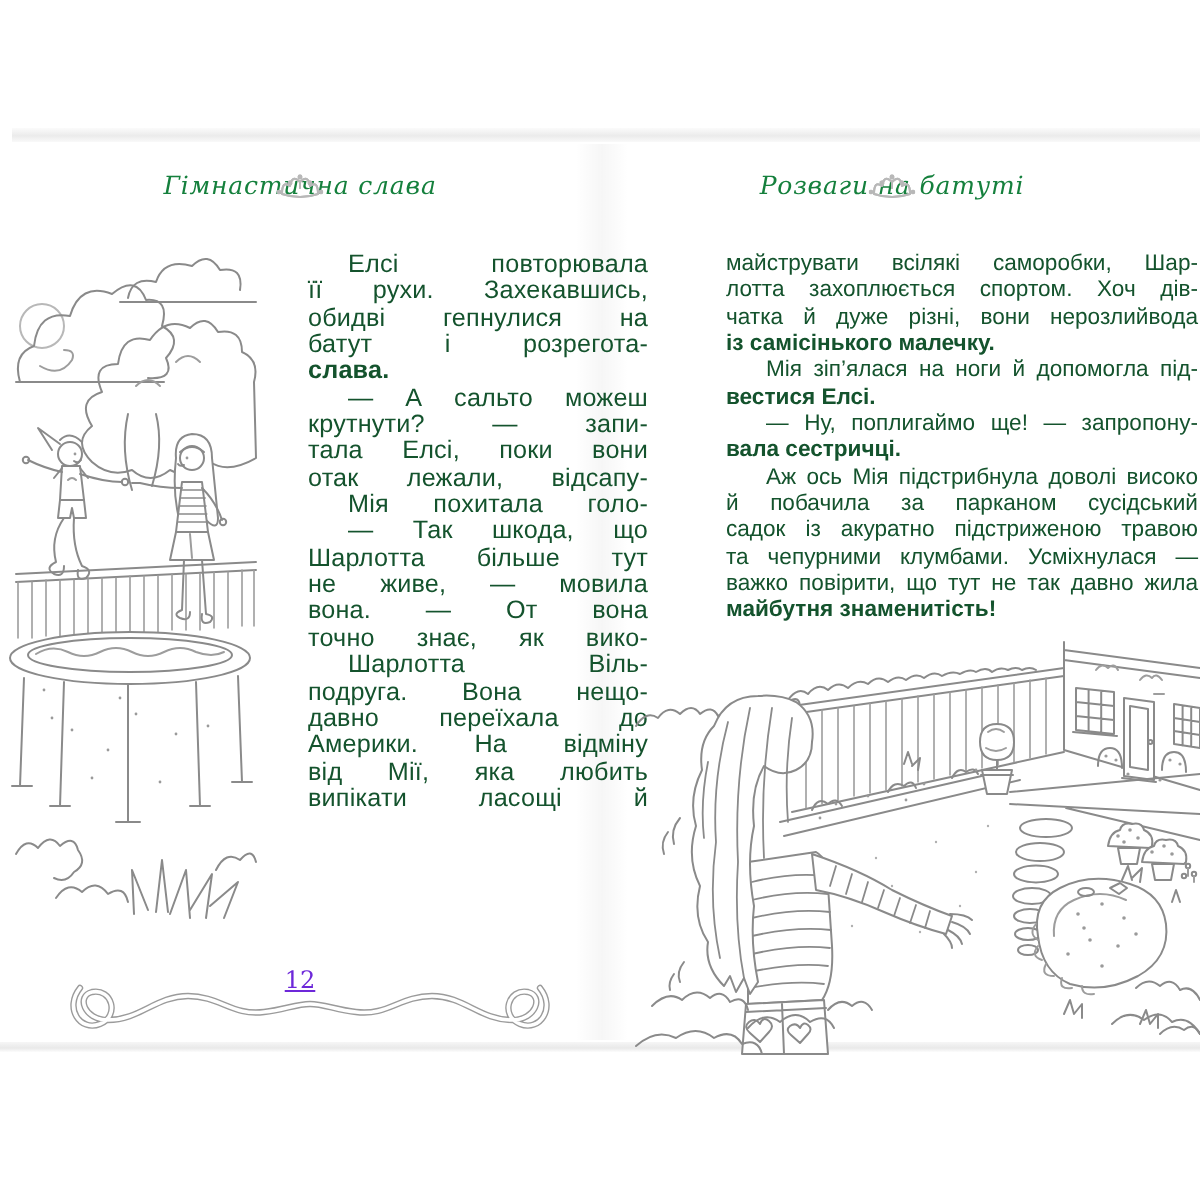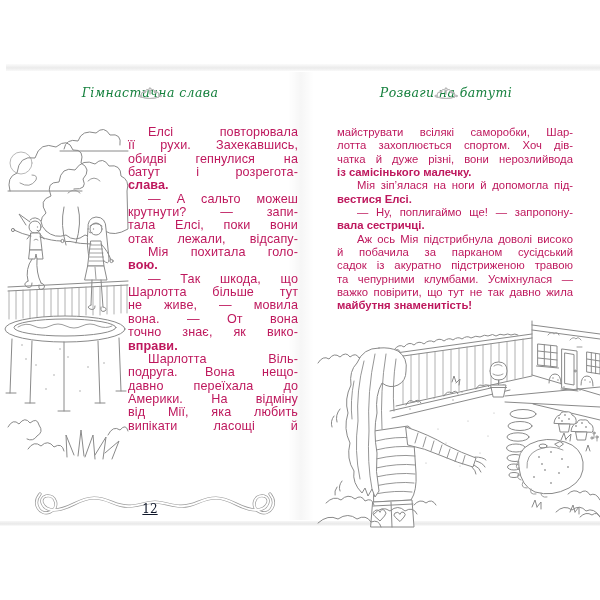--- a/index.html
+++ b/index.html
@@ -22,29 +22,29 @@
     background:linear-gradient(to right,rgba(0,0,0,0) 0%,rgba(0,0,0,0.035) 50%,rgba(0,0,0,0) 100%);
   }
   .header{
     position:absolute;top:83px;height:18px;
     display:flex;align-items:center;justify-content:center;gap:7px;
     color:#15803d;font-family:"DejaVu Serif",serif;font-style:italic;
     font-size:12.5px;letter-spacing:0.4px;white-space:nowrap;
   }
   #header-left{left:52px;width:196px;}
   #header-right{left:348px;width:196px;}
-  .textcol{position:absolute;color:#be185d;}
+  .textcol{position:absolute;color:#14532d;margin-left:26px;}
   #text-left{left:128px;top:126px;width:170px;font-size:12.6px;line-height:13.35px;letter-spacing:0.1px;}
   #text-right{left:337px;top:126px;width:236px;font-size:11.3px;line-height:13.35px;}
   .ln{text-align:justify;text-align-last:justify;white-space:nowrap;}
   .ln.first{text-indent:20px;}
   .ln.end{text-align-last:left;font-weight:bold;}
   #page-num{
-    position:absolute;left:138px;top:502px;width:24px;text-align:center;
-    font-family:"DejaVu Serif",serif;color:#0f172a;font-size:12px;text-decoration:underline;
+    position:absolute;left:138px;top:483px;width:24px;text-align:center;
+    font-family:"DejaVu Serif",serif;color:#6d28d9;font-size:12px;text-decoration:underline;
   }
   svg{position:absolute;overflow:visible;}
   .lineart{stroke:#8a8a8a;fill:none;stroke-width:1;stroke-linecap:round;stroke-linejoin:round;}
   .wf{fill:#ffffff;}
   .soft{stroke:#9d9d9d;}
   .faint{stroke:#b8b8b8;}
   .dot{fill:#9a9a9a;stroke:none;}
   .ldot{fill:#b0b0b0;stroke:none;}
 </style>
 </head>
@@ -171,27 +171,25 @@
       <div class="ln first">Елсі повторювала</div>
       <div class="ln mid">її рухи. Захекавшись,</div>
       <div class="ln mid">обидві гепнулися на</div>
       <div class="ln mid">батут і розрегота-</div>
       <div class="ln end">слава.</div>
       <div class="ln first">— А сальто можеш</div>
       <div class="ln mid">крутнути? — запи-</div>
       <div class="ln mid">тала Елсі, поки вони</div>
       <div class="ln mid">отак лежали, відсапу-</div>
       <div class="ln first">Мія похитала голо-</div>
-      <div class="ln end">вою.</div>
       <div class="ln first">— Так шкода, що</div>
       <div class="ln mid">Шарлотта більше тут</div>
       <div class="ln mid">не живе, — мовила</div>
       <div class="ln mid">вона. — От вона</div>
       <div class="ln mid">точно знає, як вико-</div>
-      <div class="ln end">вправи.</div>
       <div class="ln first">Шарлотта Віль-</div>
       <div class="ln mid">подруга. Вона нещо-</div>
       <div class="ln mid">давно переїхала до</div>
       <div class="ln mid">Америки. На відміну</div>
       <div class="ln mid">від Мії, яка любить</div>
       <div class="ln mid">випікати ласощі й</div>
     </div>
 
   <div class="textcol" id="text-right">
       <div class="ln mid">майструвати всілякі саморобки, Шар-</div>

